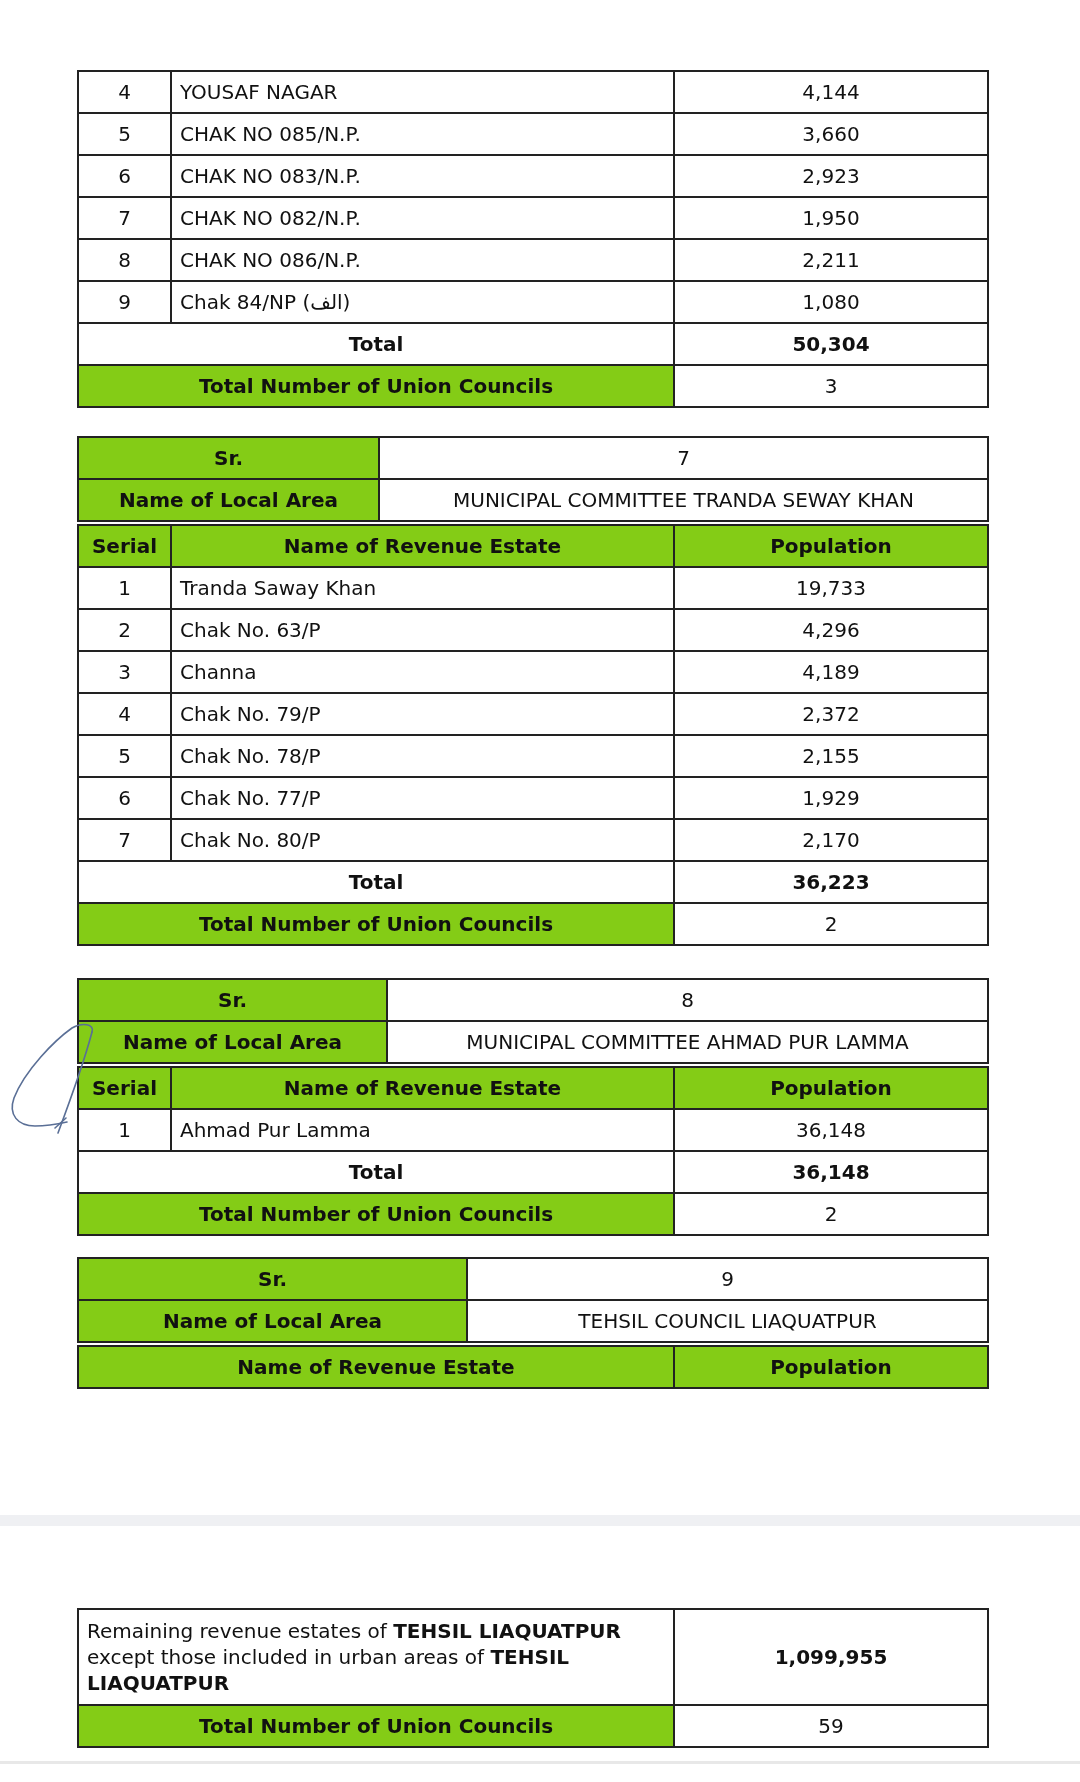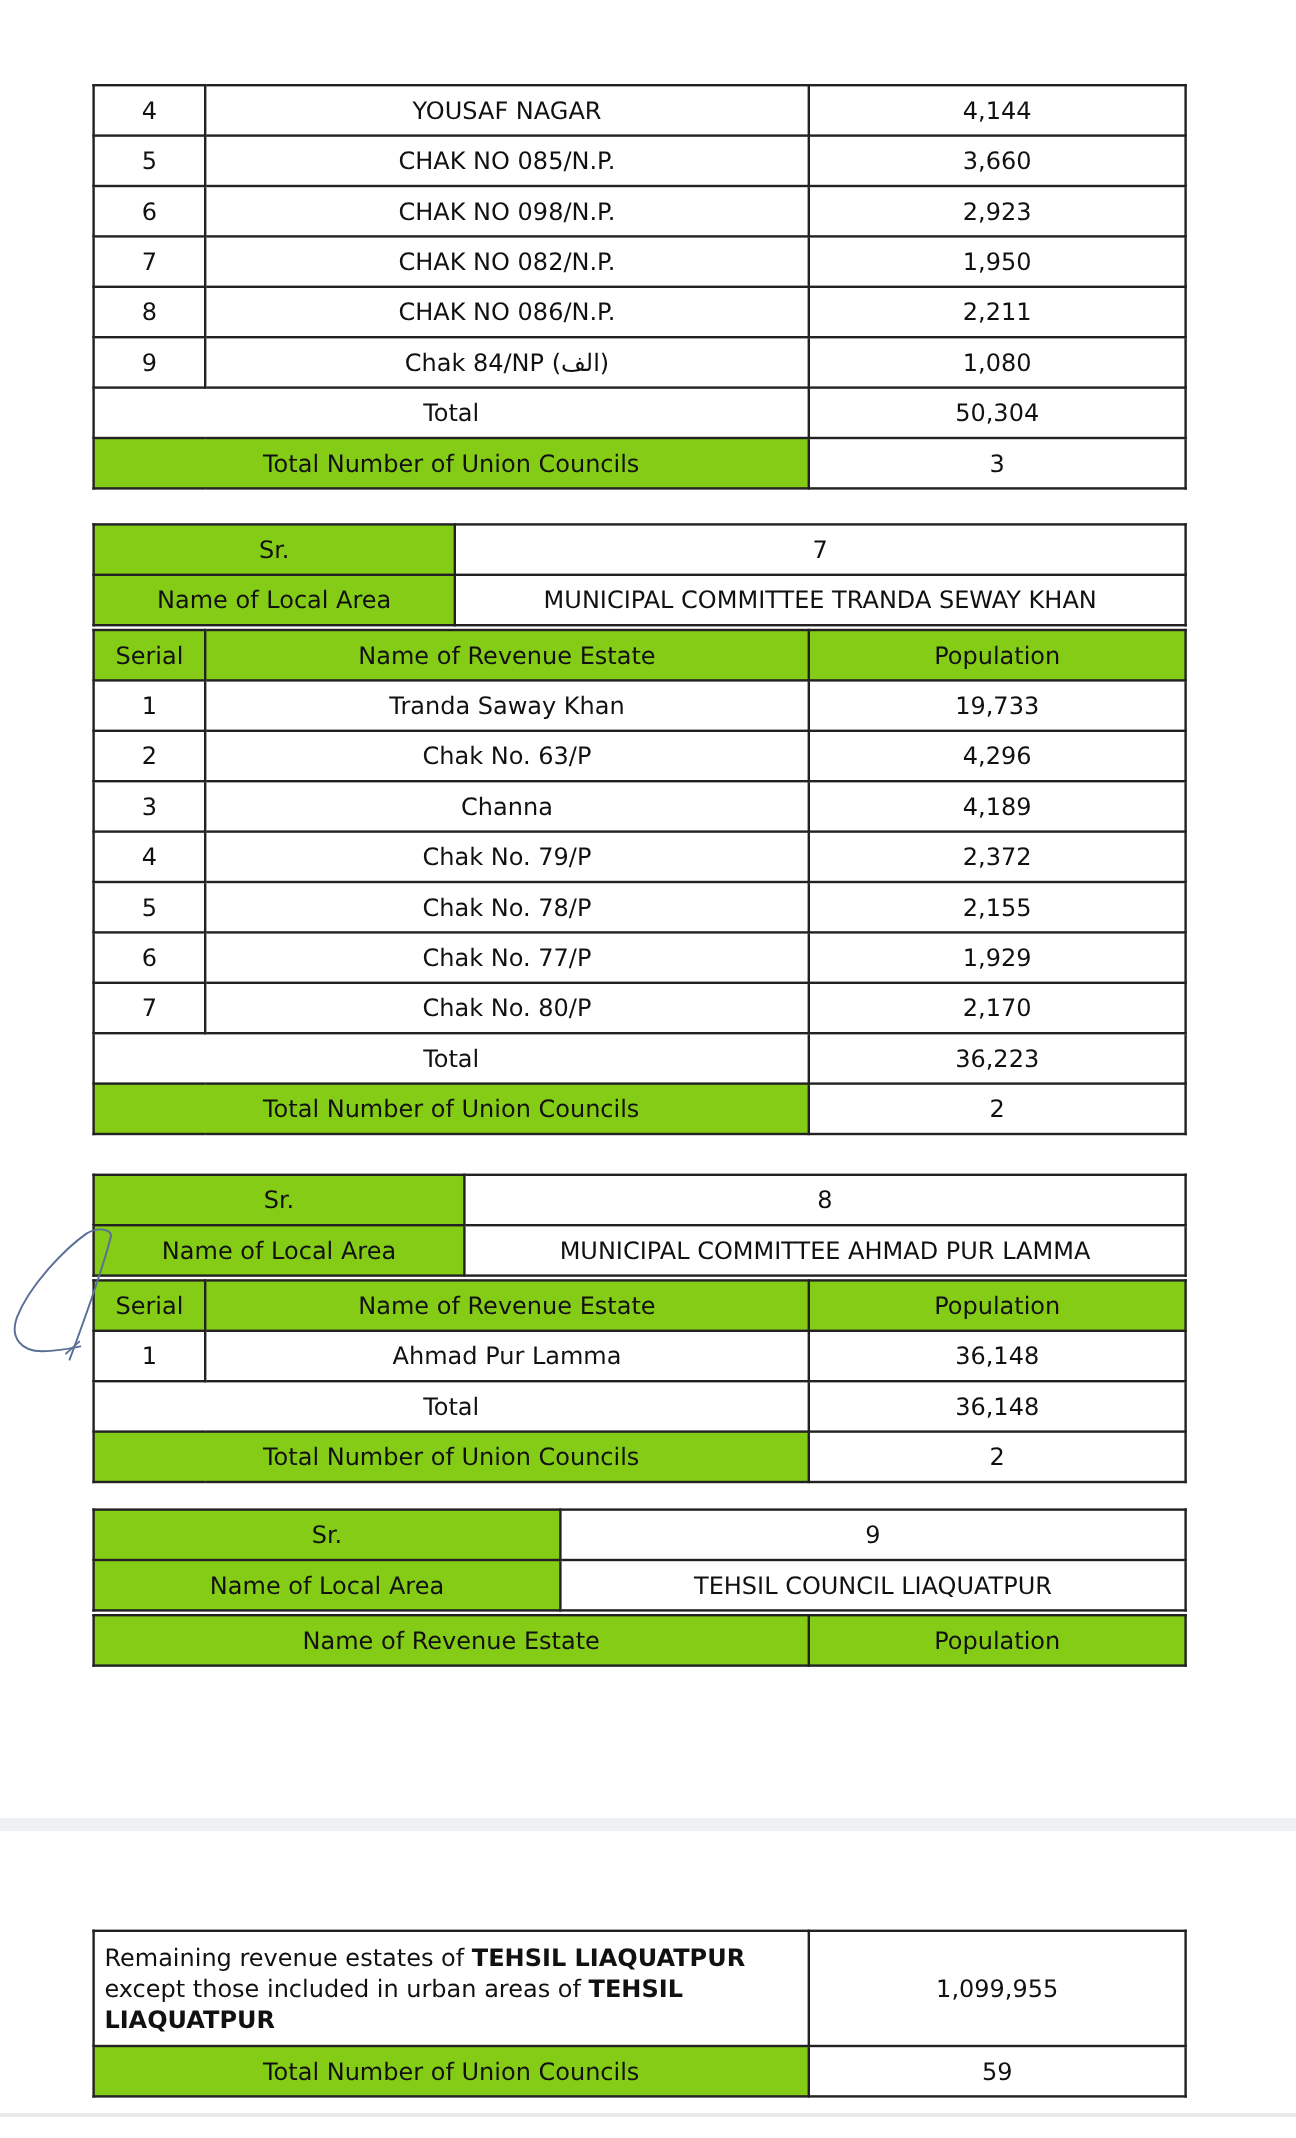--- a/index.html
+++ b/index.html
@@ -10,23 +10,23 @@
   }
   .tbl {
     position: absolute; left: 77px; width: 910px;
     border-collapse: collapse; table-layout: fixed;
     font-size: 20px;
   }
   .tbl td {
     border: 2px solid #222; height: 40px; padding: 0 8px;
     text-align: center; vertical-align: middle; white-space: nowrap;
   }
-  .tbl td.left { text-align: center; border-radius: 17px; }
+  .tbl td.left { text-align: left; border-radius: 17px; }
   .gray { background: #84cc16; }
-  .b { font-weight: normal; }
+  .b { font-weight: bold; }
   .sep {
     position: absolute; left: 0; width: 1080px; top: 1515px; height: 11px;
     background: #eff0f3;
   }
   .sep2 {
     position: absolute; left: 0; width: 1080px; top: 1761px; height: 3px;
     background: #e8e8e8;
   }
   .remaining td { white-space: normal; margin-left: 37px; }
   .remaining .desc { text-align: left; line-height: 26px; padding: 6px 8px; height: auto; }
@@ -47,21 +47,21 @@
       <td class="left">YOUSAF NAGAR</td>
       <td>4,144</td>
     </tr>
     <tr>
       <td>5</td>
       <td class="left">CHAK NO 085/N.P.</td>
       <td>3,660</td>
     </tr>
     <tr>
       <td>6</td>
-      <td class="left">CHAK NO 098/N.P.</td>
+      <td class="left">CHAK NO 083/N.P.</td>
       <td>2,923</td>
     </tr>
     <tr>
       <td>7</td>
       <td class="left">CHAK NO 082/N.P.</td>
       <td>1,950</td>
     </tr>
     <tr>
       <td>8</td>
       <td class="left">CHAK NO 086/N.P.</td>

